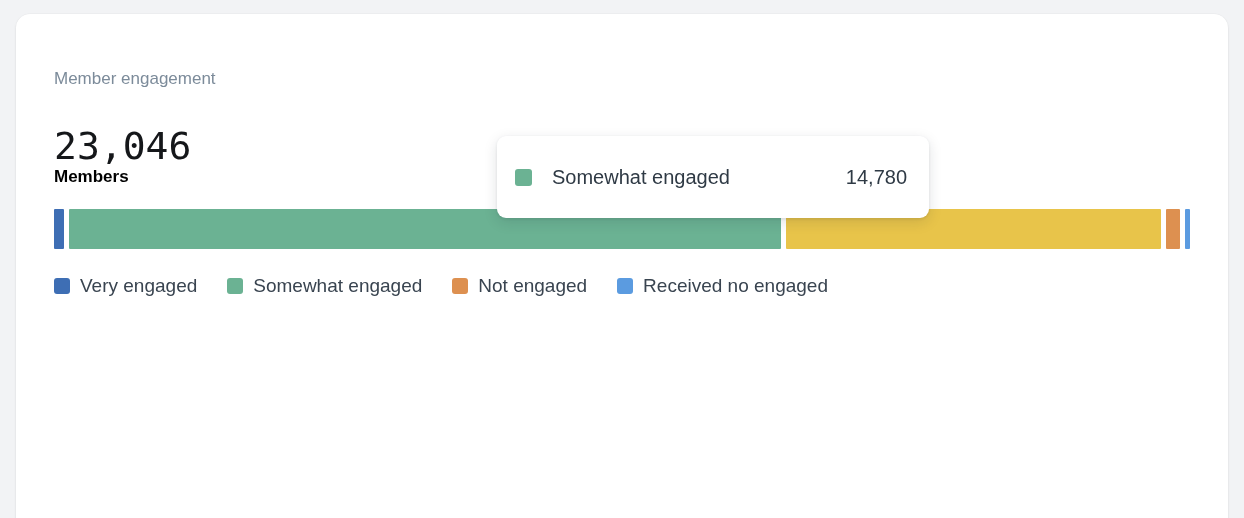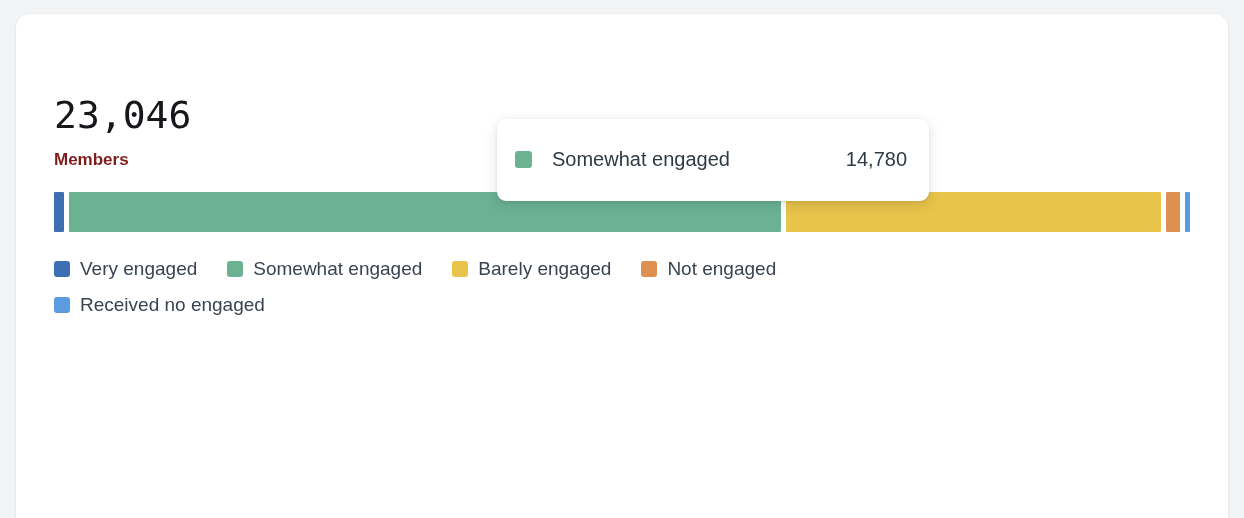--- a/index.html
+++ b/index.html
@@ -57,22 +57,22 @@
     color: #15171a;
     margin-top: 38px;
     line-height: 1.05;
     letter-spacing: 0px;
     font-weight: 400;
   }
 
   .bignum-label {
     font-size: 17px;
     font-weight: bold;
-    color: #7f1d1d;
-    margin-top: 14px;
+    color: #000000;
+    margin-top: 0;
   }
 
   
   .bar-wrap {
     position: relative;
     margin-top: 22px;
     height: 40px;
     width: 1129px;
   }
   .bar {
@@ -148,20 +148,21 @@
     margin-left: 10px;
     white-space: nowrap;
   }
 </style>
 </head>
 <body>
 
 <div class="card">
   <div class="card-inner">
 
+    <div class="subtitle">Member engagement</div>
 
     <div class="bignum">23,046</div>
     <div class="bignum-label">Members</div>
 
     <div class="bar-wrap">
       <div class="bar" id="bar">
           <div class="seg" style="background: rgb(62, 110, 180); width: 10px;"></div>
           <div class="seg" style="background: rgb(107, 178, 147); width: 712px;"></div>
           <div class="seg" style="background: rgb(232, 196, 74); width: 375px;"></div>
           <div class="seg" style="background: rgb(221, 144, 80); width: 14px;"></div>
@@ -178,24 +179,20 @@
     <div class="legend" id="legend">
         <div class="legend-item">
           <span class="lg-swatch" style="background: rgb(62, 110, 180);"></span>
           <span class="lg-label">Very engaged</span>
         </div>
         <div class="legend-item">
           <span class="lg-swatch" style="background: rgb(107, 178, 147);"></span>
           <span class="lg-label">Somewhat engaged</span>
         </div>
         <div class="legend-item">
-          <span class="lg-swatch" style="background: rgb(232, 196, 74);"></span>
-          <span class="lg-label">Barely engaged</span>
-        </div>
-        <div class="legend-item">
           <span class="lg-swatch" style="background: rgb(221, 144, 80);"></span>
           <span class="lg-label">Not engaged</span>
         </div>
         <div class="legend-item">
           <span class="lg-swatch" style="background: rgb(91, 155, 224);"></span>
           <span class="lg-label">Received no engaged</span>
         </div>
       </div>
 
   </div>

